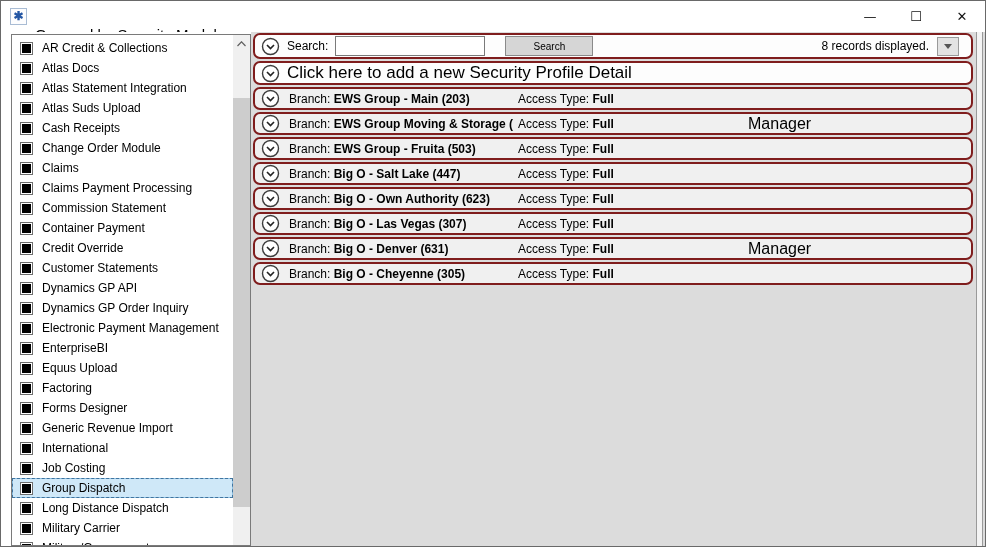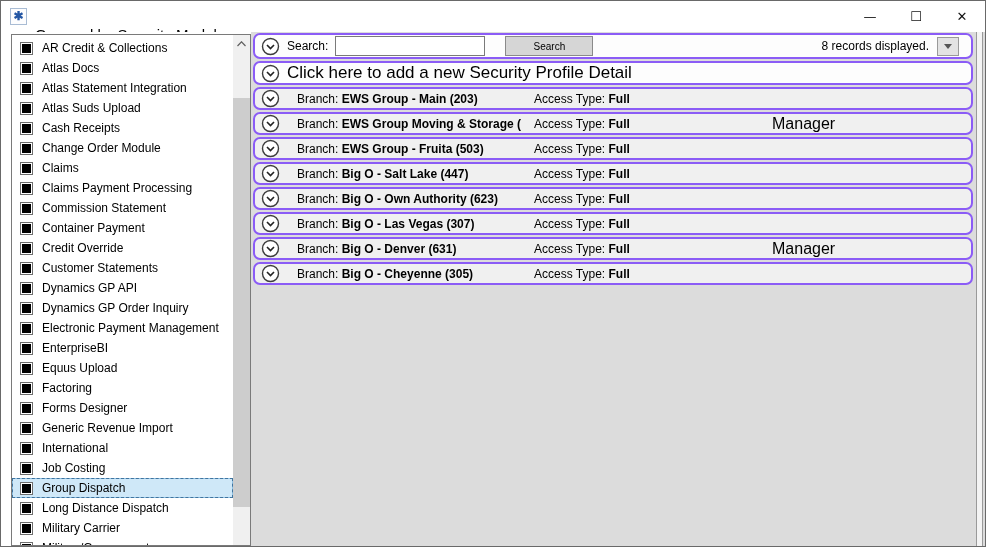--- a/index.html
+++ b/index.html
@@ -67,26 +67,26 @@
     flex:1; position:relative; background:#dcdcdc;
     padding:1px 12px 0 2px; overflow:hidden;
   }
   .thin-scroll{
     position:absolute; right:2px; top:0; bottom:0; width:7px;
     background:#f4f4f4; border-left:1px solid #9a9a9a; border-right:1px solid #9a9a9a;
   }
   .rows{ display:flex; flex-direction:column; gap:2px; }
 
   .bar{
-    border:2px solid #8b5cf6; border-radius:7px; background:#fdfdfd;
+    border:2px solid #7f1d1d; border-radius:7px; background:#fdfdfd;
     display:flex; align-items:center; padding:0 6px;
   }
   .bar.search-bar{ height:26px; }
   .bar.add-bar{ height:24px; }
-  .bar.record{ height:23px; background:#f0f0f0;gap:8px; }
+  .bar.record{ height:23px; background:#f0f0f0; }
 
   .chev-btn{
     width:19px; height:19px; border:none; background:transparent; padding:0;
     display:flex; align-items:center; justify-content:center; flex:0 0 19px;
   }
 
   .search-label{ font-size:12px; margin-left:7px; }
   .search-input{
     width:150px; height:20px; margin-left:7px; border:1px solid #7a7a7a;
     font-size:12px; padding:0 4px; background:#fff;

